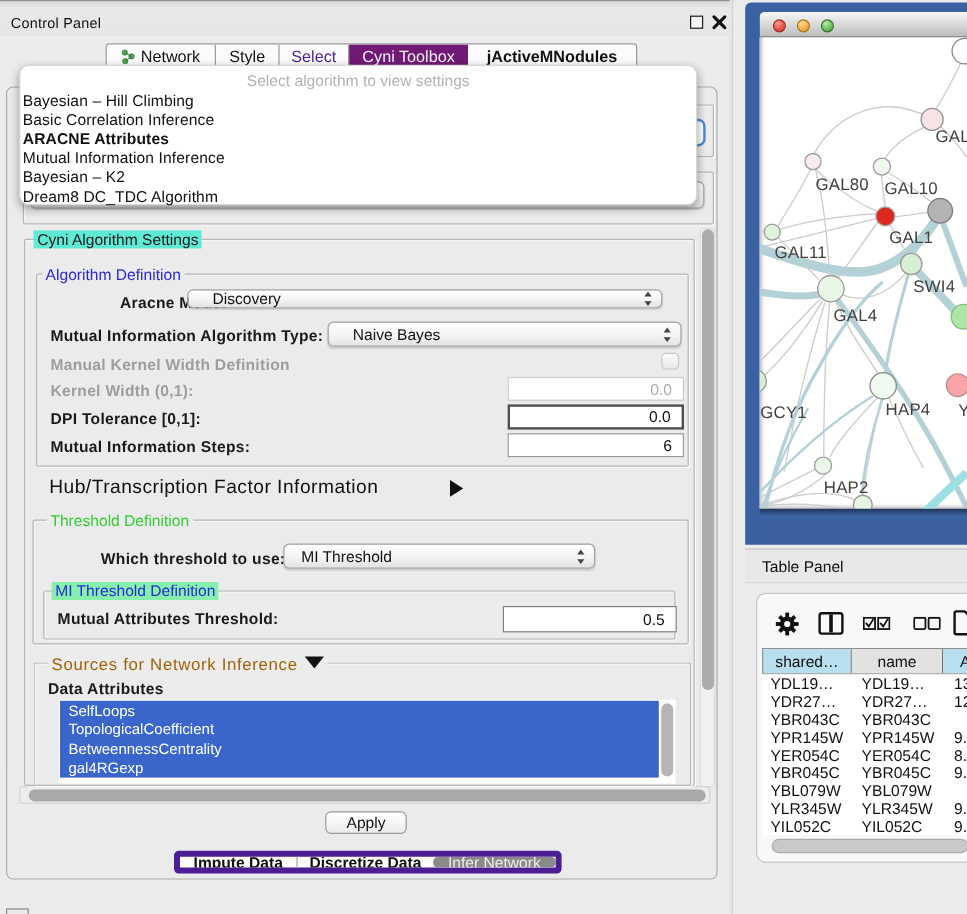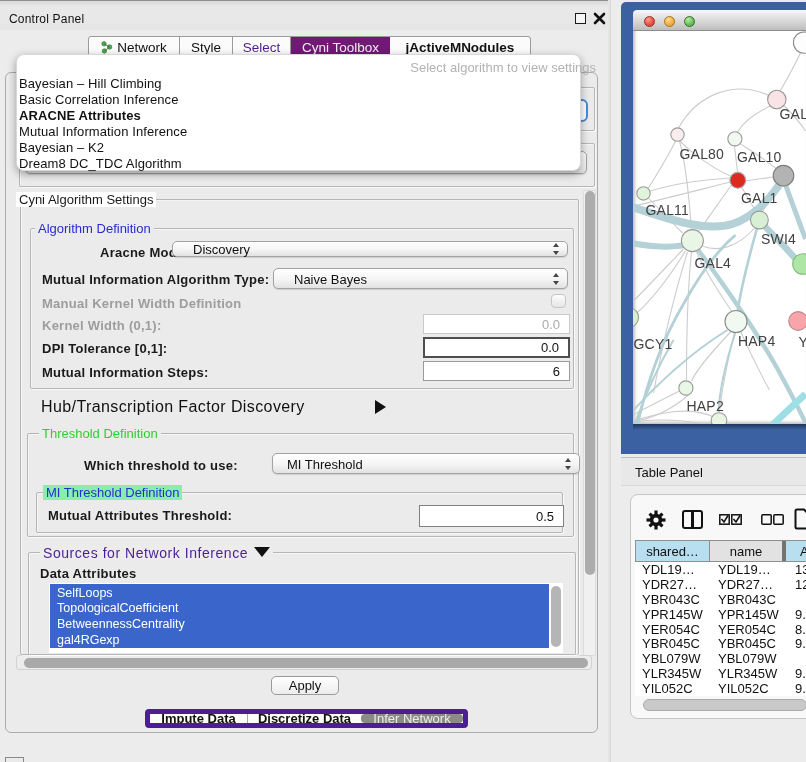--- a/index.html
+++ b/index.html
@@ -48,27 +48,27 @@
   <div class="abs" style="left:25px;top:99px;width:563px;height:23px;border:2.5px solid #4a8ad2;border-radius:6px;background:#fff;"></div>
   <div class="grp" style="left:19px;top:143px;width:576px;height:44px;"></div>
   <div class="combo" style="left:25px;top:151px;width:562px;height:23px;"></div>
 
   <div class="abs" style="left:583px;top:190px;width:13px;height:466px;background:#f0f0f0;border:1px solid #dcdcdc;border-radius:2px;"></div>
   <div class="abs" style="left:585px;top:191px;width:9.5px;height:384px;background:#acacac;border-radius:5px;"></div>
   <div class="abs" style="left:16px;top:655px;width:576px;height:15px;background:#ececec;border:1px solid #d2d2d2;border-radius:3px;"></div>
   <div class="abs" style="left:24px;top:658px;width:564px;height:10px;background:#a9a9a9;border-radius:5px;"></div>
 
   <div class="grp" style="left:20px;top:199px;width:559px;height:456px;background:#EBEBEB;"></div>
-  <div class="gtitle" style="left:16px;top:192px;color:#1a1a1a;background:#ffffff;">Cyni Algorithm Settings</div>
+  <div class="gtitle" style="left:28px;top:192px;color:#1a1a1a;background:#5eead4;">Cyni Algorithm Settings</div>
 
   <div class="grp" style="left:30px;top:228px;width:544px;height:161px;"></div>
   <div class="gtitle" style="left:35px;top:221px;color:#2a2ad4;background:#EBEBEB;">Algorithm Definition</div>
 
   <div class="lbl abs" style="left:60px;top:245px;margin-left:40px;">Aracne Mode:</div>
-  <div class="combo" style="left:172px;top:241px;width:396px;height:16px;">
+  <div class="combo" style="left:156px;top:241px;width:396px;height:16px;">
       <span class="ctext">Discovery</span>
       <span class="arr"></span>
     </div>
 
   <div class="lbl abs" style="left:42px;top:272px;">Mutual Information Algorithm Type:</div>
   <div class="combo" style="left:273px;top:268px;width:295px;height:21px;">
       <span class="ctext">Naive Bayes</span>
       <span class="arr"></span>
     </div>
 
@@ -77,60 +77,60 @@
 
   <div class="glbl abs" style="left:42px;top:318px;">Kernel Width (0,1):</div>
   <div class="tfield" style="left:423px;top:314px;width:147px;height:20px;border:1px solid #cacaca;color:#ababab;">0.0</div>
 
   <div class="lbl abs" style="left:42px;top:341px;">DPI Tolerance [0,1]:</div>
   <div class="tfield" style="left:423px;top:337px;width:147px;height:21px;border:2px solid #4e4e4e;color:#111;">0.0</div>
 
   <div class="lbl abs" style="left:42px;top:365px;text-align:center;">Mutual Information Steps:</div>
   <div class="tfield" style="left:423px;top:361px;width:147px;height:20px;border:1px solid #9a9a9a;color:#111;">6</div>
 
-  <div class="abs" style="left:41px;top:398px;font-size:16px;letter-spacing:.4px;color:#111;white-space:nowrap;">Hub/Transcription Factor Discovery</div>
+  <div class="abs" style="left:41px;top:398px;font-size:16px;letter-spacing:.4px;color:#111;white-space:nowrap;">Hub/Transcription Factor Information</div>
   <div class="abs" style="left:375px;top:400px;width:0;height:0;border-top:7.5px solid transparent;border-bottom:7.5px solid transparent;border-left:11px solid #111;"></div>
 
   <div class="grp" style="left:27px;top:433px;width:547px;height:104px;"></div>
   <div class="gtitle" style="left:39px;top:426px;color:#33cc33;background:#EBEBEB;">Threshold Definition</div>
 
   <div class="lbl abs" style="left:84px;top:458px;">Which threshold to use:</div>
-  <div class="combo" style="left:236px;top:453px;width:308px;height:21px;margin-left:36px;">
+  <div class="combo" style="left:236px;top:453px;width:260px;height:21px;">
       <span class="ctext" style="left:14px;">MI Threshold</span>
       <span class="arr"></span>
     </div>
 
   <div class="grp" style="left:36px;top:492px;width:527px;height:41px;"></div>
   <div class="gtitle" style="left:43px;top:485px;color:#2a2ad4;background:#86efac;">MI Threshold Definition</div>
 
   <div class="lbl abs" style="left:48px;top:508px;">Mutual Attributes Threshold:</div>
   <div class="tfield" style="left:419px;top:505px;width:145px;height:22px;border:1px solid #808080;color:#111;">0.5</div>
 
   <div class="grp" style="left:28px;top:552px;width:548px;height:103px;border-bottom:none;"></div>
-  <div class="gtitle" style="left:40px;top:545px;font-size:14px;letter-spacing:.55px;color:#4c1d95;">Sources for Network Inference <span style="display:inline-block;vertical-align:1px;margin-left:2px;width:0;height:0;border-left:8px solid transparent;border-right:8px solid transparent;border-top:10px solid #111;"></span></div>
+  <div class="gtitle" style="left:40px;top:545px;font-size:14px;letter-spacing:.55px;color:#a16207;">Sources for Network Inference <span style="display:inline-block;vertical-align:1px;margin-left:2px;width:0;height:0;border-left:8px solid transparent;border-right:8px solid transparent;border-top:10px solid #111;"></span></div>
   <div class="lbl abs" style="left:40px;top:566px;">Data Attributes</div>
 
   <div class="abs" style="left:49px;top:583px;width:514px;height:70px;background:#fff;overflow:hidden;">
     <div style="position:absolute;left:1px;top:1px;width:499px;height:64px;background:#3a66cc;"></div>
     <div style="position:absolute;left:8px;top:2.5px;font-size:12.5px;color:#fff;line-height:15.9px;">SelfLoops<br>TopologicalCoefficient<br>BetweennessCentrality<br>gal4RGexp</div>
     <div style="position:absolute;right:2px;top:3px;width:10px;height:61px;background:#b5b5b5;border-radius:5px;"></div>
   </div>
 
   <div class="abs" style="left:271px;top:676px;width:68px;height:19px;border:1px solid #9a9a9a;border-radius:5px;background:linear-gradient(#ffffff,#ececec);display:flex;align-items:center;justify-content:center;font-size:13px;color:#111;">Apply</div>
 
   <div class="abs" style="left:145px;top:709px;width:323px;height:19px;border:5px solid #4c1d95;border-radius:4px;background:#fcfcfc;display:flex;overflow:hidden;">
     <div style="width:98px;border-right:1px solid #a8a8a8;display:flex;align-items:center;justify-content:center;font-size:13px;font-weight:bold;color:#111;">Impute Data</div>
     <div style="width:113px;display:flex;align-items:center;justify-content:center;font-size:13px;font-weight:bold;color:#111;">Discretize Data</div>
     <div style="flex:1;background:#8a8a8a;border-radius:4px;display:flex;align-items:center;justify-content:center;font-size:13px;color:#ececec;">Infer Network</div>
   </div>
 
   <div class="abs" style="left:5px;top:757px;width:19px;height:10px;border:1.5px solid #8a8a8a;background:#eaeaea;"></div>
 
   <div class="abs" style="left:16px;top:54px;width:565px;height:117px;background:#fff;border-radius:8px;box-shadow:0 3px 8px rgba(0,0,0,.35);border:1px solid #d8d8d8;">
-    <div style="position:absolute;left:16px;top:5px;width:100%;text-align:right;font-size:13px;color:#b2b2b2;">Select algorithm to view settings</div>
+    <div style="position:absolute;left:0;top:5px;width:100%;text-align:center;font-size:13px;color:#b2b2b2;">Select algorithm to view settings</div>
     <div style="position:absolute;left:2px;top:21px;font-size:13px;letter-spacing:.1px;color:#111;line-height:16.1px;">Bayesian – Hill Climbing<br>Basic Correlation Inference<br><b>ARACNE Attributes</b><br>Mutual Information Inference<br>Bayesian – K2<br>Dream8 DC_TDC Algorithm</div>
   </div>
 </div>
 
 <div class="abs" style="left:608px;top:0;width:3px;height:762px;background:#e4e4e4;border-right:1px solid #d6d6d6;"></div>
 
 <div class="abs" style="left:621px;top:2px;width:185px;height:452px;background:#3b61a3;border-radius:5px 0 0 0;"></div>
 <div class="abs" style="left:633px;top:10px;width:173px;height:21px;background:linear-gradient(#f7f7f7,#cfcfcf 70%,#bdbdbd);border-bottom:1px solid #8e8e8e;border-radius:4px 0 0 0;"></div>
 <div class="abs" style="left:643.5px;top:15.7px;width:11px;height:11px;border-radius:50%;background:radial-gradient(circle at 35% 28%,#fa9b91,#e4574a 55%,#c23526);border:.5px solid #a02c20;"></div>
 <div class="abs" style="left:663.5px;top:15.7px;width:11px;height:11px;border-radius:50%;background:radial-gradient(circle at 35% 28%,#ffda90,#f3b04a 55%,#d9921f);border:.5px solid #a8741a;"></div>
@@ -246,21 +246,21 @@
     <rect x="0.8" y="0.8" width="9.4" height="9.4" fill="none" stroke="#111" stroke-width="1.5" rx="1"></rect>
     <rect x="12.8" y="0.8" width="9.4" height="9.4" fill="none" stroke="#111" stroke-width="1.5" rx="1"></rect>
   </svg>
   <svg style="position:absolute;left:163px;top:13px;" width="16" height="22" viewBox="0 0 16 22">
     <path d="M1.5 3 Q1.5 1.5 3 1.5 L10 1.5 L14.5 6 L14.5 19 Q14.5 20.5 13 20.5 L3 20.5 Q1.5 20.5 1.5 19 Z" fill="none" stroke="#111" stroke-width="2"></path>
   </svg>
 
   <div style="position:absolute;left:4px;top:45px;width:200px;">
     <div style="display:flex;height:22px;border-top:1px solid #8f8f8f;border-bottom:1px solid #8f8f8f;font-size:13px;color:#111;">
       <div style="width:75px;background:#b8dfef;border-left:1px solid #8f8f8f;border-right:1px solid #8f8f8f;display:flex;align-items:center;justify-content:center;">shared…</div>
-      <div style="width:76px;background:#e2e2e2;border-right:4px solid #737373;display:flex;align-items:center;justify-content:center;">name</div>
+      <div style="width:76px;background:#e2e2e2;border-right:1px solid #737373;display:flex;align-items:center;justify-content:center;">name</div>
       <div style="flex:1;background:#b8dfef;display:flex;align-items:center;justify-content:flex-start;padding-left:14px;">A</div>
     </div>
     <div style="font-size:13px;color:#111;background:#fff;">
       <div style="display:flex;height:14.9px;align-items:center;">
           <div style="width:75px;padding-left:7px;">YDL19…</div>
           <div style="width:76px;padding-left:8px;">YDL19…</div>
           <div style="flex:1;padding-left:9px;">13</div>
         </div>
       <div style="display:flex;height:14.9px;align-items:center;">
           <div style="width:75px;padding-left:7px;">YDR27…</div>

